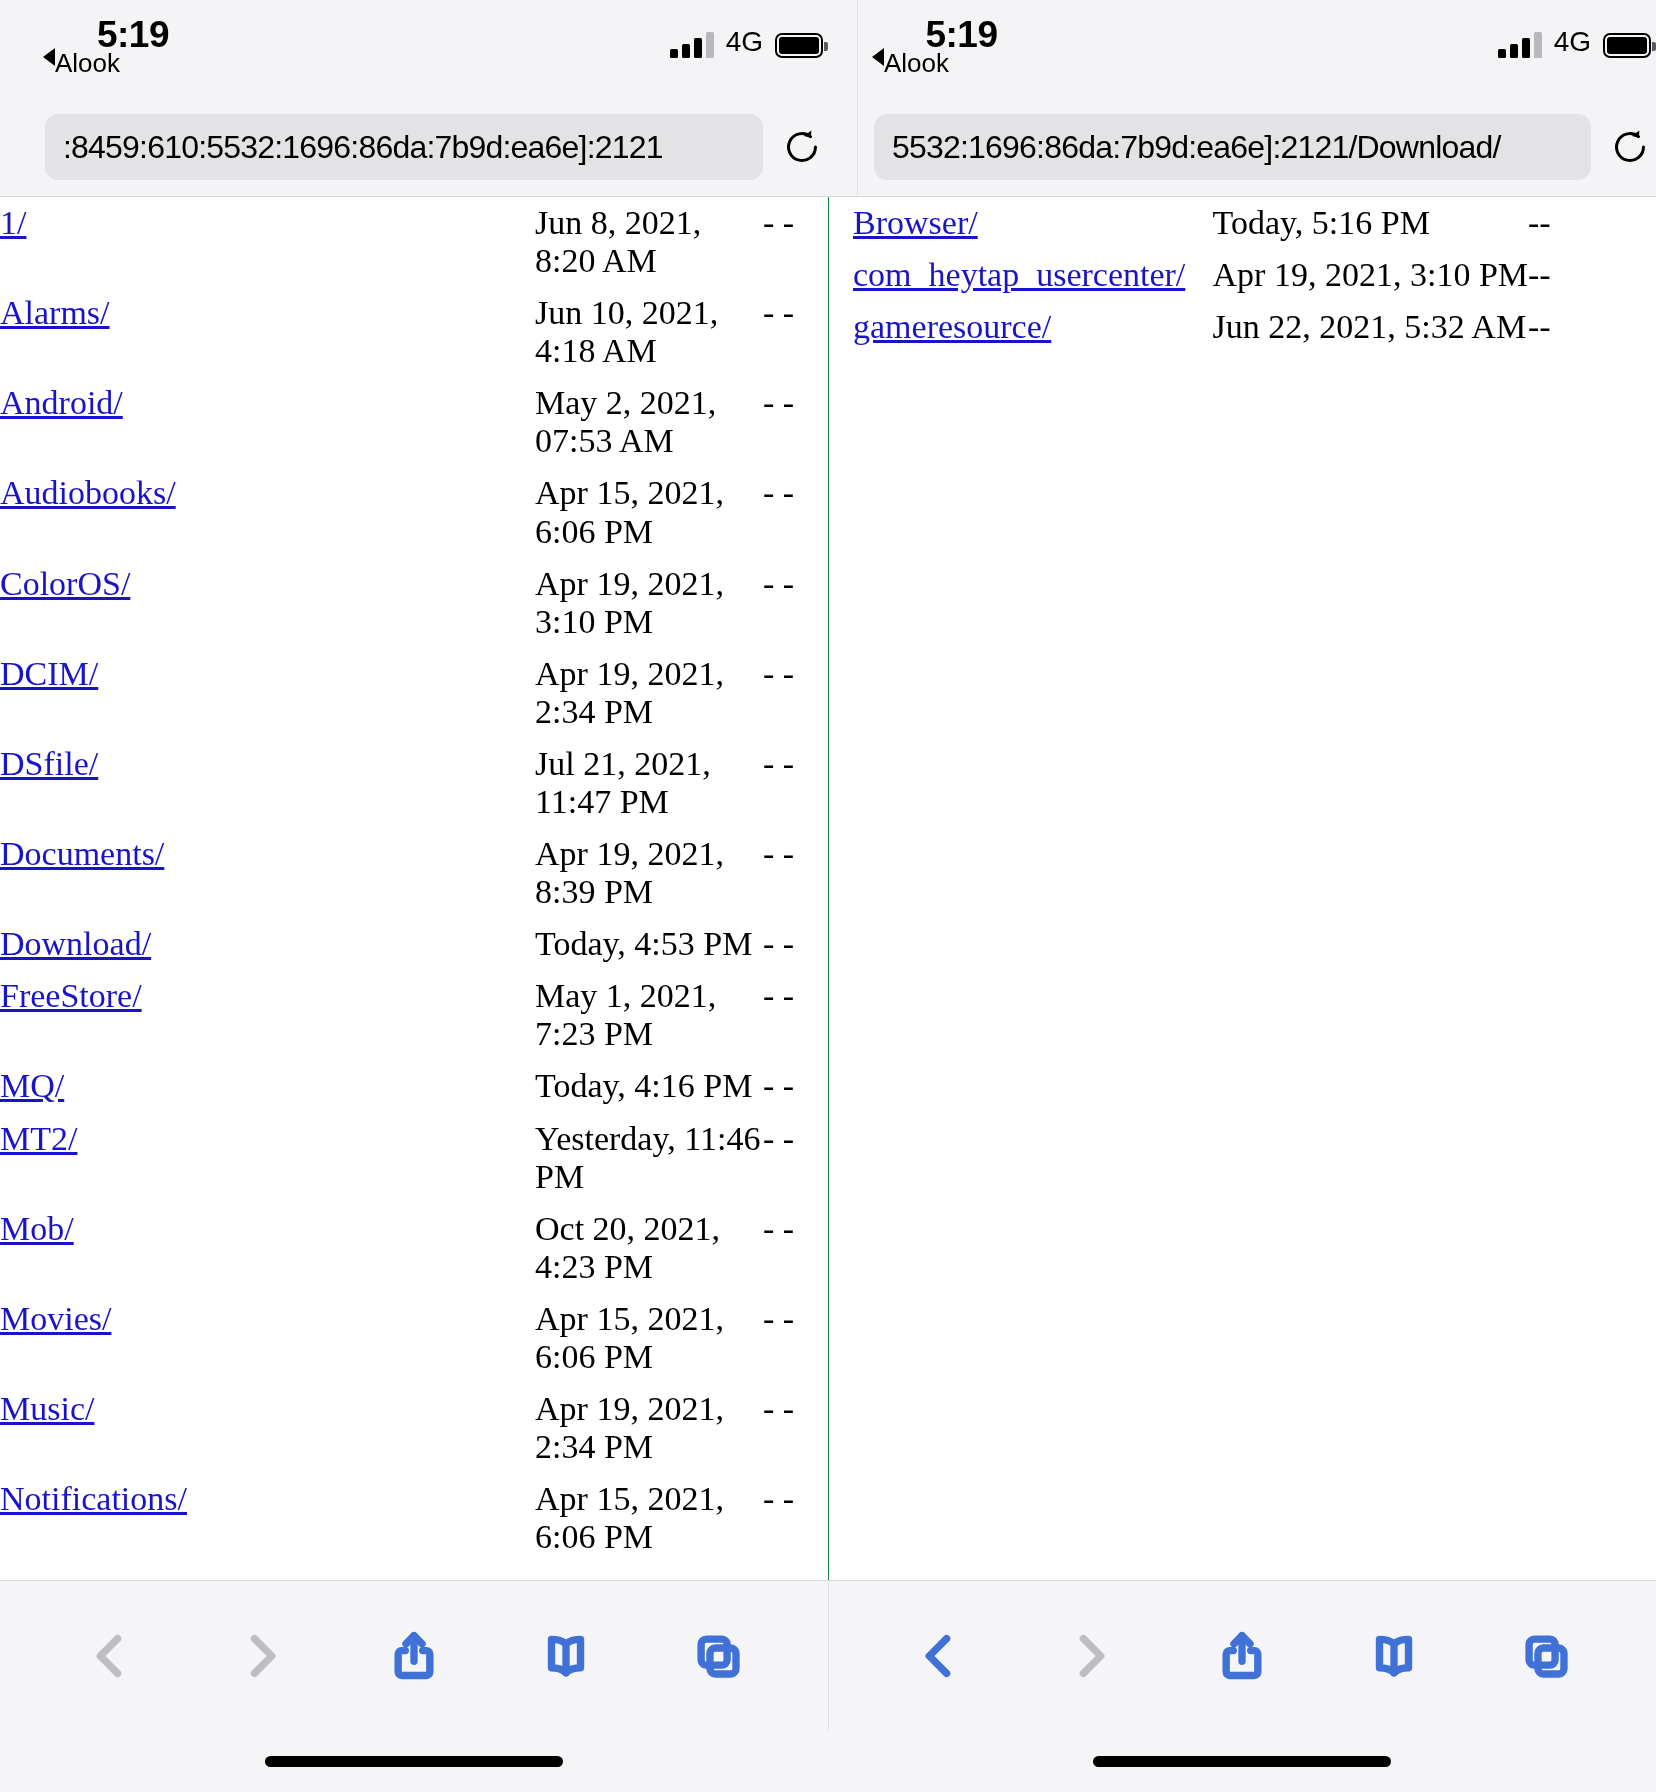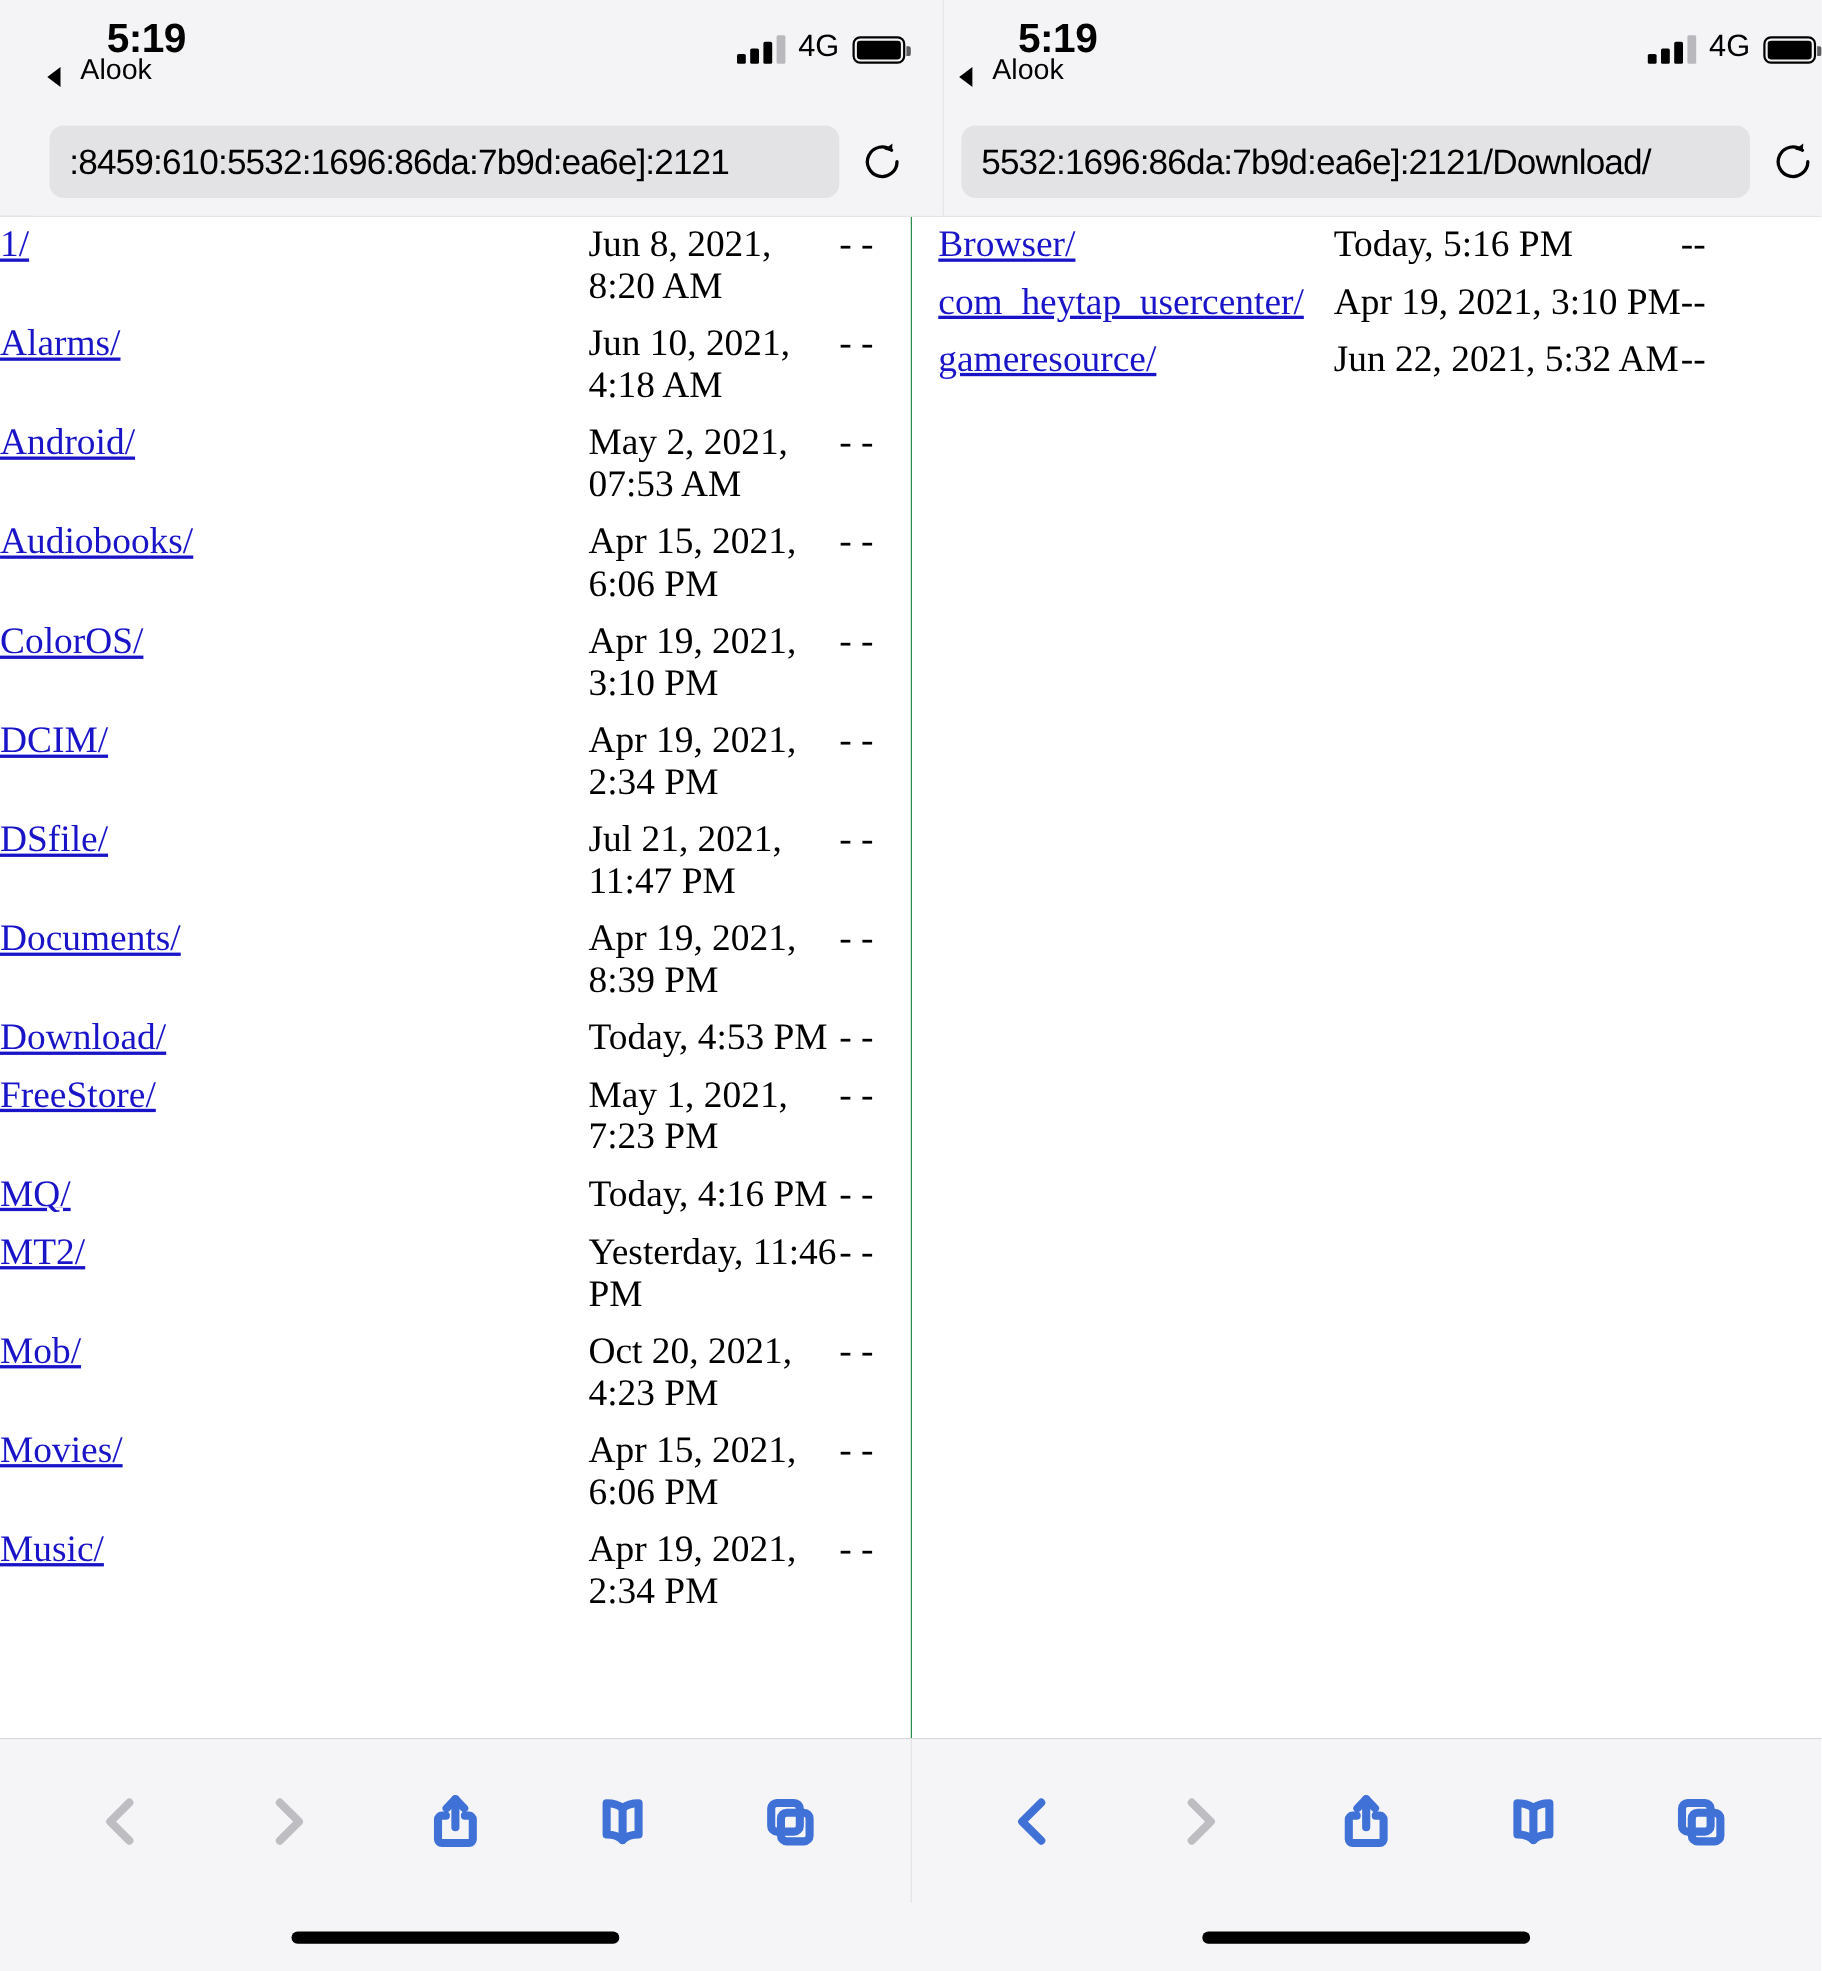--- a/index.html
+++ b/index.html
@@ -112,22 +112,22 @@
     border-radius: 3px;
   }
 
   .backlink {
     position: absolute;
     left: 14px;
     top: 48px;
     font-size: 26px;
     color: #000;
     display: flex;
-    align-items: flex-end;
-    gap: 18px;
+    align-items: flex-start;
+    gap: 0;
     font-family: "Liberation Sans", sans-serif;
   }
   .backlink .tri {
     width: 0; height: 0;
     border-top: 9px solid transparent;
     border-bottom: 9px solid transparent;
     border-right: 12px solid #000;
     display: inline-block;
   }
 
@@ -439,20 +439,26 @@
               <td class="c-date">Apr 15, 2021, 6:06 PM</td>
               <td class="c-size dashcol">-
 -</td>
             </tr>
             <tr>
               <td class="c-name"><a class="dirlink" href="#">Music/</a></td>
               <td class="c-date">Apr 19, 2021, 2:34 PM</td>
               <td class="c-size dashcol">-
 -</td>
             </tr>
+            <tr>
+              <td class="c-name"><a class="dirlink" href="#">Notifications/</a></td>
+              <td class="c-date">Apr 15, 2021, 6:06 PM</td>
+              <td class="c-size dashcol">-
+-</td>
+            </tr>
           </tbody>
       </table>
     </div>
     <div class="pane right">
       <table class="listing">
         <tbody id="right-rows">
             <tr>
               <td class="c-name"><a class="dirlink" href="#">Browser/</a></td>
               <td class="c-date">Today, 5:16 PM</td>
               <td class="c-size dashcol">--</td>

